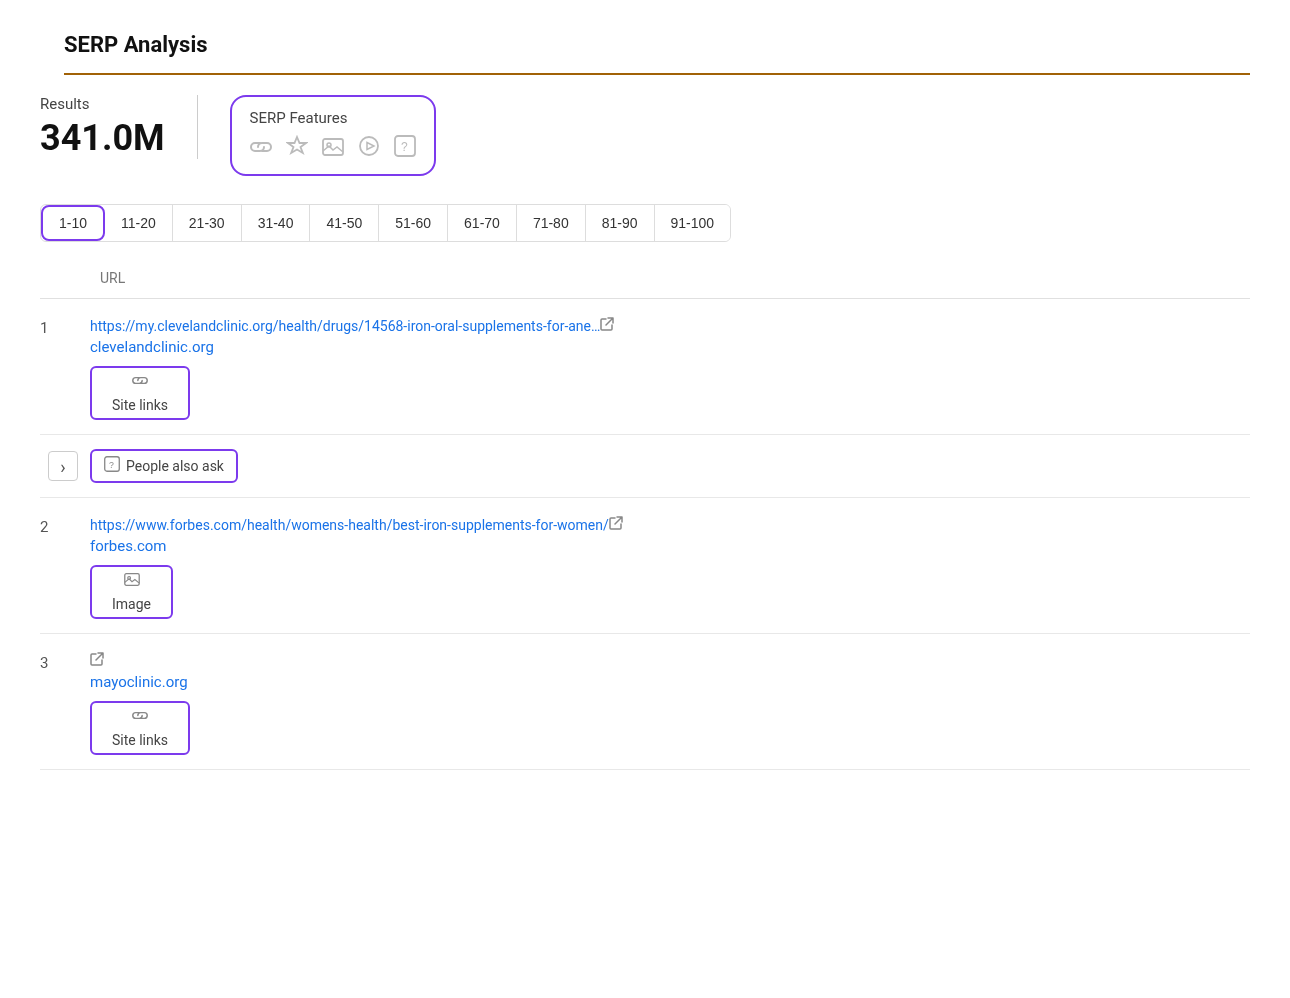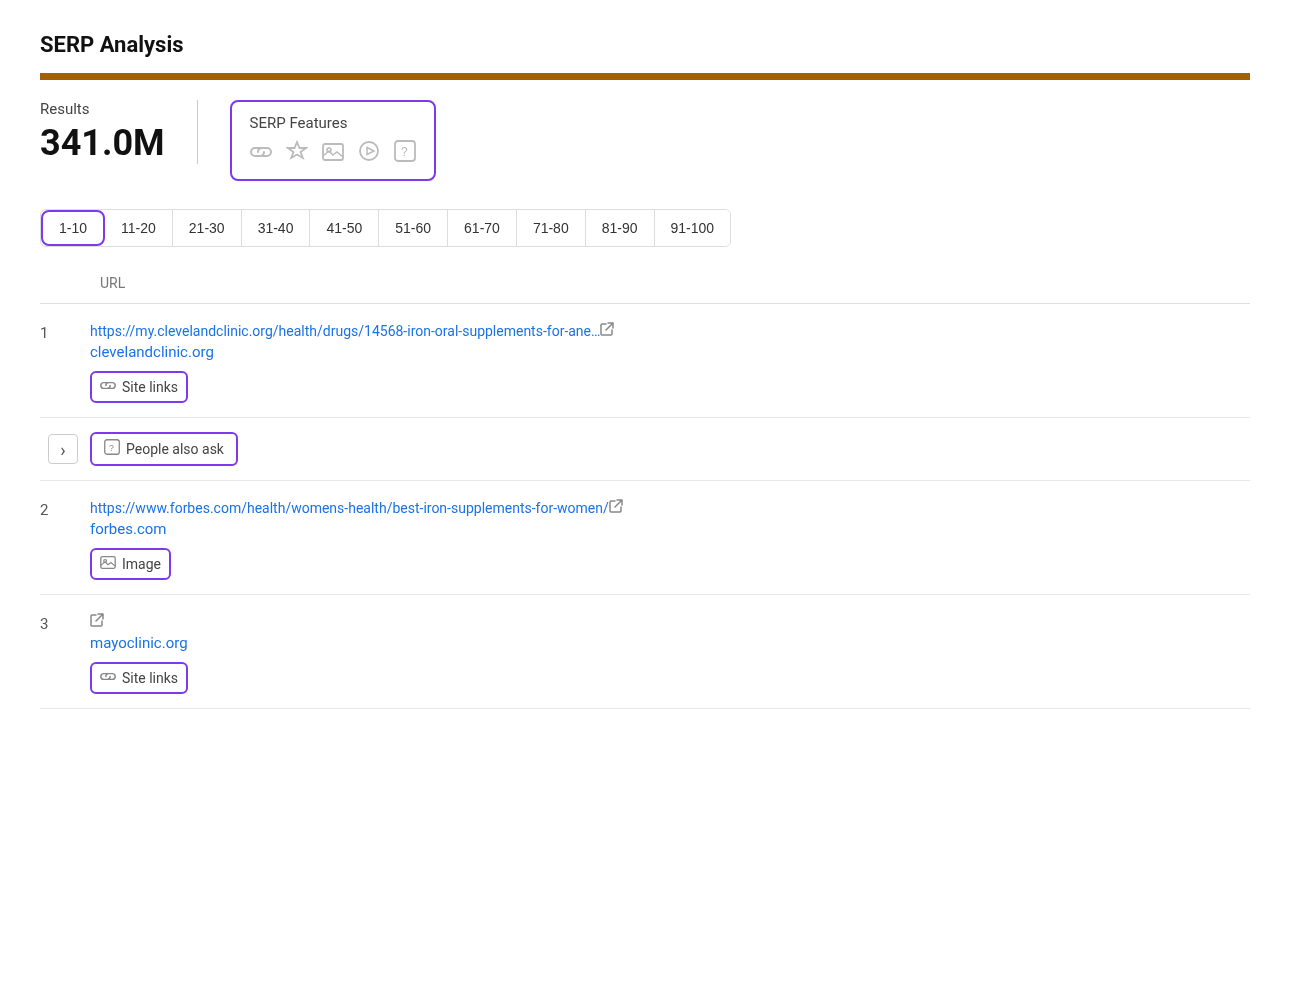--- a/index.html
+++ b/index.html
@@ -10,21 +10,22 @@
       padding: 32px 40px;
       max-width: 1290px;
     }
 
     .page-title {
       font-size: 22px;
       font-weight: 700;
       color: #111;
       margin-bottom: 20px;
       padding-bottom: 16px;
-      border-bottom: 7px solid #a16207;
+      border-bottom: 2px solid #a16207;
+      margin-left: 24px;
     }
 
     .metrics-row {
       display: flex;
       align-items: flex-start;
       gap: 0;
       margin-bottom: 28px;
     }
 
     .results-block {
@@ -42,21 +43,21 @@
     }
 
     .results-value {
       font-size: 36px;
       font-weight: 700;
       color: #111;
     }
 
     .serp-features-block {
       border: 2.5px solid #7c3aed;
-      border-radius: 8px;
+      border-radius: 16px;
       padding: 12px 18px;
       display: flex;
       flex-direction: column;
       gap: 8px;
     }
 
     .serp-features-label {
       font-size: 15px;
       color: #444;
     }
@@ -164,24 +165,25 @@
       color: #1a73e8;
       margin-bottom: 10px;
     }
 
     .feature-badge {
       display: inline-flex;
       align-items: center;
       gap: 6px;
       border: 2px solid #7c3aed;
       border-radius: 6px;
-      padding: 5px 8px;
+      padding: 5px 20px;
       font-size: 14px;
       color: #444;
       background: #fff;
+      flex-direction: column;
     }
 
     .badge-icon {
       font-size: 15px;
       color: #888;
     }
 
     
     .paa-row {
       display: flex;

